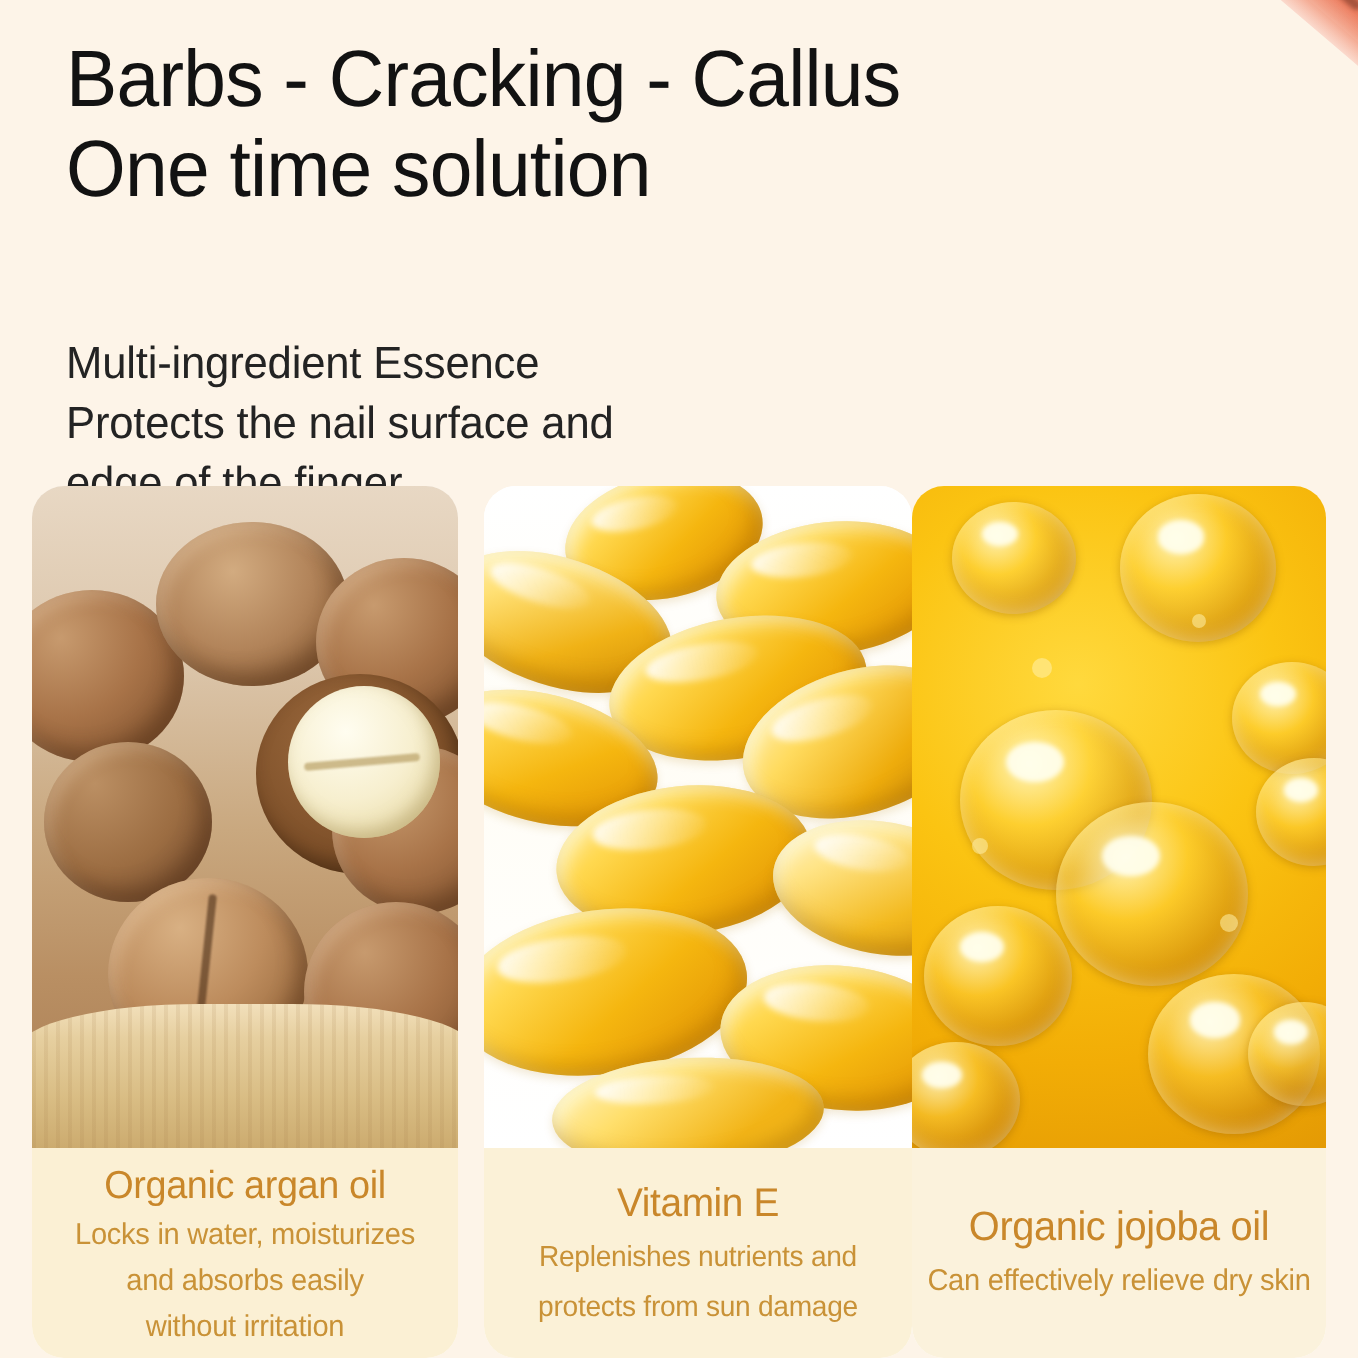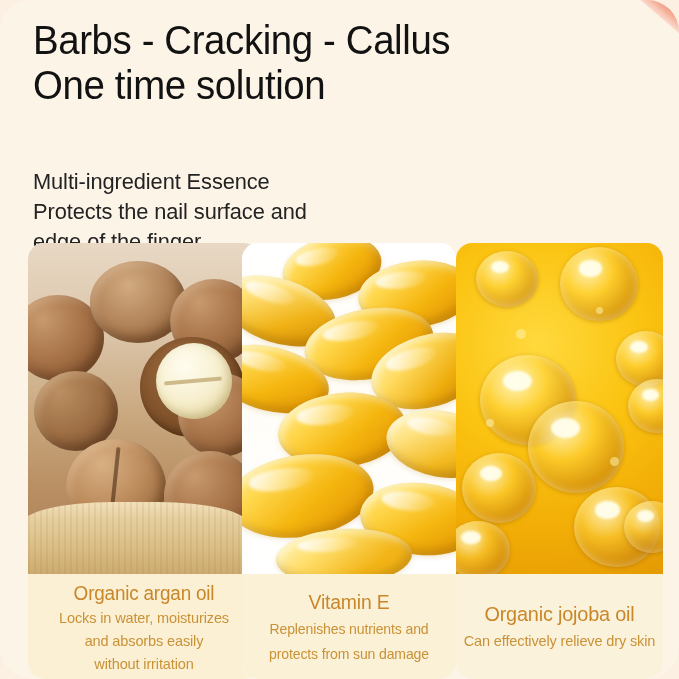--- a/index.html
+++ b/index.html
@@ -5,21 +5,20 @@
   html,body{margin:0;padding:0;}
   body{
     width:679px;height:679px;overflow:hidden;
     background:#fbf0e2;
     font-family:"Liberation Sans","DejaVu Sans",sans-serif;
   }
   .page{
     position:relative;width:679px;height:679px;
     background:#fdf4e8;
     overflow:hidden;
-    border-radius:32px;
   }
 
   
   .header{position:absolute;left:0;top:0;width:679px;height:243px;}
   .title-block{position:absolute;left:33px;top:18px;width:500px;}
   .title-line{
     font-size:40px;line-height:45px;color:#121212;
     font-weight:400;letter-spacing:-0.4px;
     font-family:"Liberation Sans","DejaVu Sans",sans-serif;
     transform:scaleX(.96);transform-origin:left center;white-space:nowrap;
@@ -58,21 +57,21 @@
   }
   .pen-label .l2{top:16px;width:118px;}
   .pen-label .l3{top:26px;width:96px;}
 
   
   .cards{position:absolute;left:0;top:243px;width:679px;height:436px;}
   .card{
     position:absolute;top:0;height:436px;
     background:#ffffff;border-radius:16px;overflow:hidden;
   }
-  .card.c1{left:28px;width:213px;padding-left:19px;}
+  .card.c1{left:16px;width:213px;}
   .card.c2{left:242px;width:214px;}
   .card.c3{left:456px;width:207px;}
 
   .card-photo{position:absolute;left:0;top:0;width:100%;height:331px;overflow:hidden;}
   .card-caption{
     position:absolute;left:0;bottom:0;width:100%;height:105px;
     background:#fbf0d4;text-align:center;
   }
   .card.c2 .card-caption{background:#fbf1d7;}
   .card.c3 .card-caption{background:#fbf2dc;}

